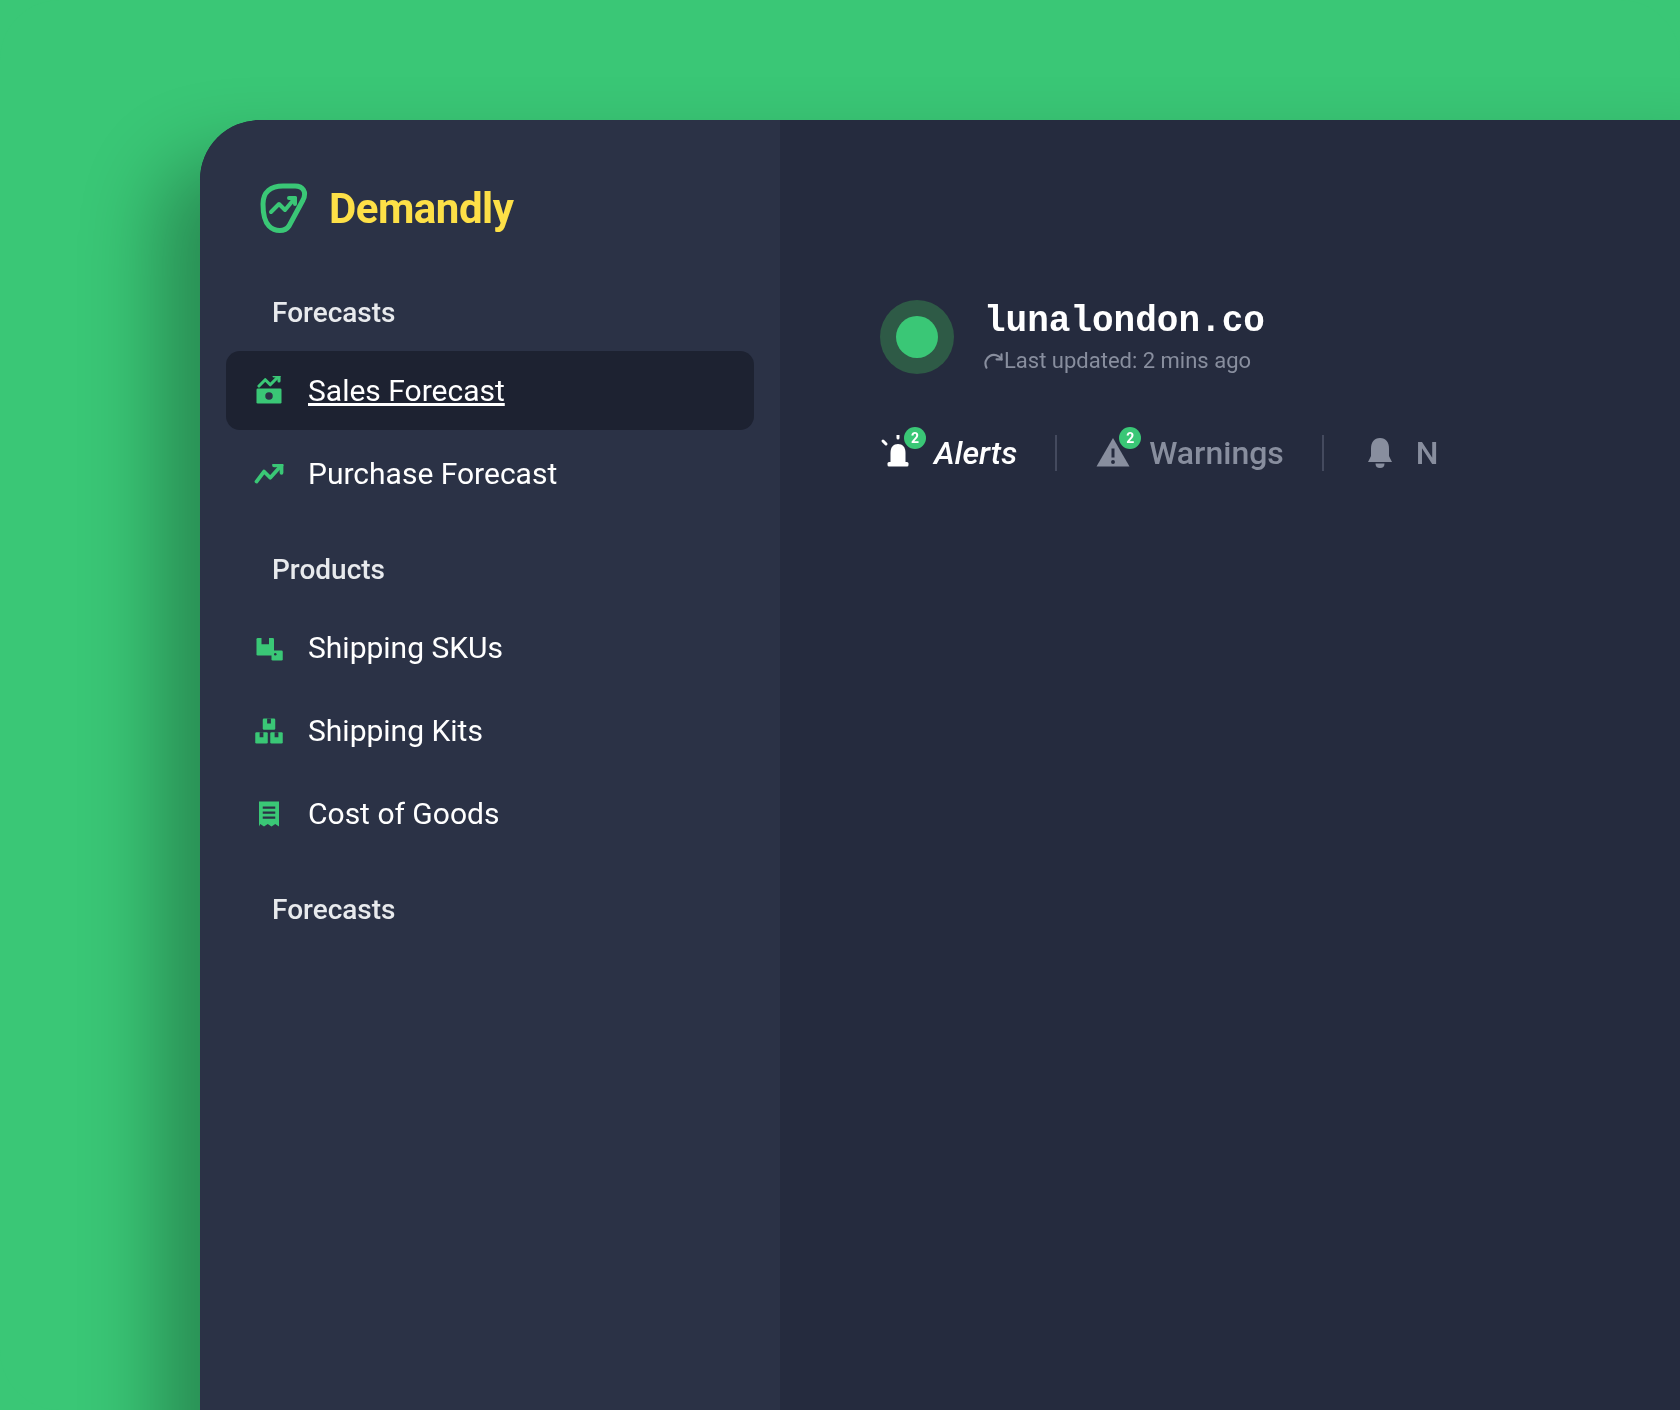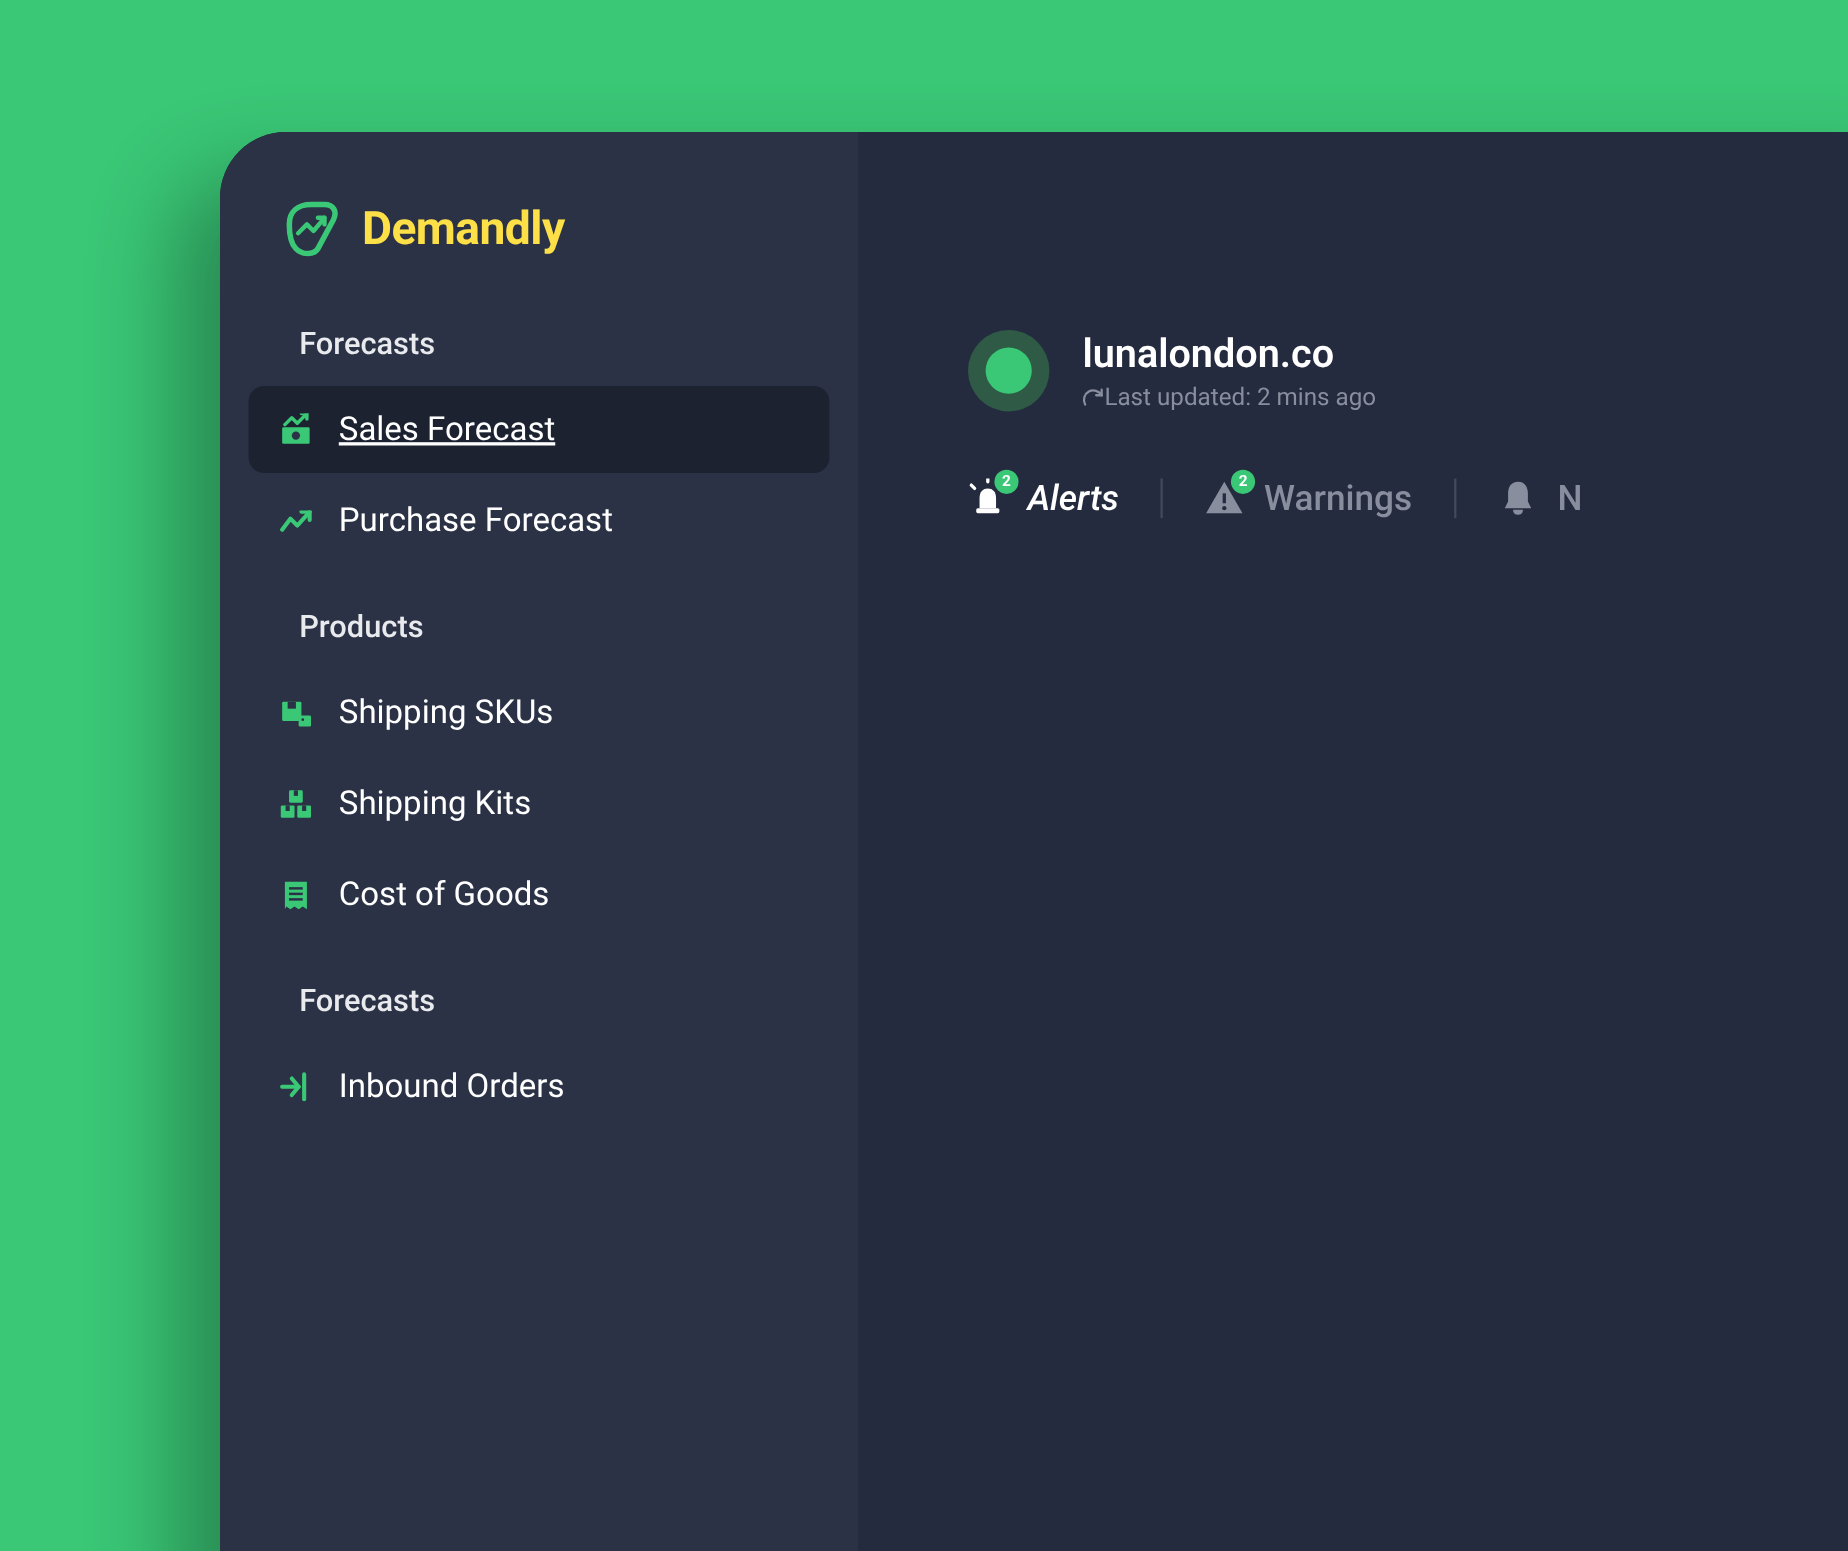--- a/index.html
+++ b/index.html
@@ -140,20 +140,21 @@
     .site-info {
       display: flex;
       flex-direction: column;
       gap: 6px;
     }
 
     .site-name {
       color: #ffffff;
       font-size: 36px;
       font-weight: 600;
+      font-family: Liberation Mono, monospace;
     }
 
     .last-updated {
       display: flex;
       align-items: center;
       gap: 0;
       color: #888e9e;
       font-size: 22px;
     }
 
@@ -313,30 +314,20 @@
             <rect x="7" y="14" width="10" height="1.8" fill="#2b3246"></rect>
           </svg>
         </span>
         <span>Cost of Goods</span>
       </div>
     </div>
 
     <div class="nav-section">
       <div class="nav-section-title">Forecasts</div>
 
-      <div class="nav-item">
-        <span class="nav-item-icon">
-          <svg width="30" height="30" viewBox="0 0 24 24" fill="none" stroke="#3ac776" stroke-width="3" stroke-linecap="round" stroke-linejoin="round">
-            <path d="M2 12 L14 12"></path>
-            <path d="M9 6 L14 12 L9 18"></path>
-            <path d="M18 3 L18 21"></path>
-          </svg>
-        </span>
-        <span>Inbound Orders</span>
-      </div>
     </div>
 
   </aside>
 
   <main class="main-content">
 
     <div class="site-header">
       <div class="status-circle">
         <div class="status-circle-inner"></div>
       </div>

